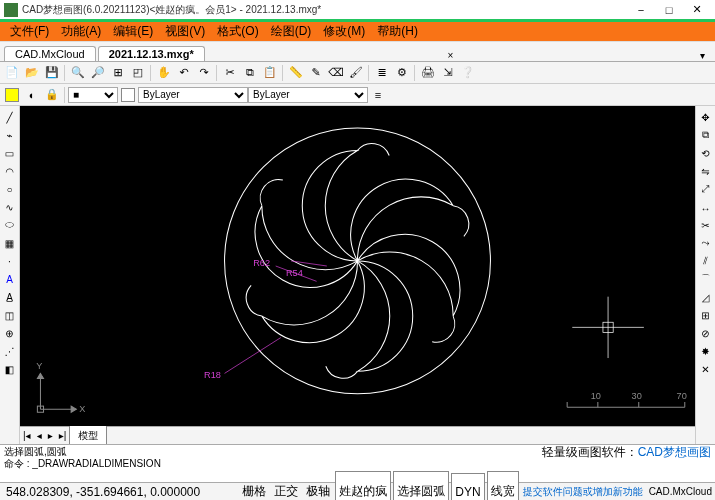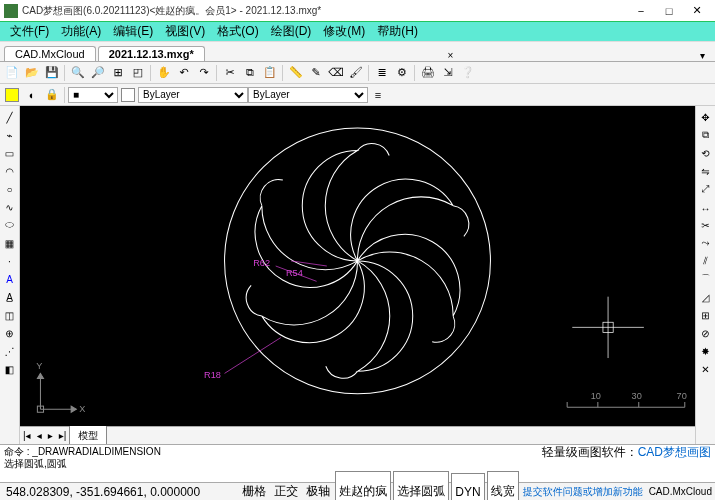--- a/index.html
+++ b/index.html
@@ -1,22 +1,22 @@
 <!DOCTYPE html>
 <html><head>
 <meta charset="utf-8">
 <style>
   * { box-sizing: border-box; margin: 0; padding: 0; font-family: "Microsoft YaHei", "SimSun", sans-serif; }
   body { width: 715px; height: 500px; background: #f0f0f0; font-size: 11px; overflow: hidden; display: flex; flex-direction: column; }
-  .titlebar { height: 22px; background: #fff; display: flex; align-items: center; padding: 6px 4px; border-bottom: 1px solid #22c55e; }
+  .titlebar { height: 22px; background: #fff; display: flex; align-items: center; padding: 6px 4px; border-bottom: 3px solid #22c55e; }
   .titlebar .logo { width: 14px; height: 14px; background: #3a7a3a; margin-right: 4px; }
   .titlebar .title { flex: 1; font-size: 10px; color: #333; }
   .winbtns { display: flex; }
   .winbtn { width: 28px; height: 20px; display: flex; align-items: center; justify-content: center; font-size: 11px; }
-  .menubar { height: 20px; background: #5eead4; display: flex; align-items: center; padding: 0 4px; font-size: 12px; border-bottom: 1px solid #ddd; }
+  .menubar { height: 20px; background: #f97316; display: flex; align-items: center; padding: 0 4px; font-size: 12px; border-bottom: 1px solid #ddd; }
   .menuitem { padding: 0 6px; cursor: default; }
   .tabrow { height: 20px; background: #f4f4f4; display: flex; align-items: flex-end; padding: 0 4px; border-bottom: 1px solid #aaa; }
   .doctab { padding: 1px 10px; background: #fff; border: 1px solid #aaa; border-bottom: none; margin-right: 2px; font-size: 11px; border-radius: 3px 3px 0 0; }
   .doctab.active { font-weight: bold; margin-top: 20px; }
   .tabrow .x { margin-left: auto; padding: 0 6px; font-size: 10px; }
   .toolbar { height: 22px; background: #f4f4f4; display: flex; align-items: center; padding: 0 2px; border-bottom: 1px solid #ccc; }
   .tbtn { width: 18px; height: 18px; margin: 0 1px; display: flex; align-items: center; justify-content: center; font-size: 11px; }
   .tsep { width: 2px; height: 16px; border-left: 1px solid #ccc; margin: 0 2px; }
   .tb-color { width: 14px; height: 14px; border: 1px solid #888; }
   .tb-sel { height: 16px; font-size: 10px; background: #fff; border: 1px solid #aaa; }
@@ -229,22 +229,22 @@
     <div class="vbtn">◿</div>
     <div class="vbtn">⊞</div>
     <div class="vbtn">⊘</div>
     <div class="vbtn">✸</div>
     <div class="vbtn">✕</div>
   </div>
 </div>
 
 <div class="cmdarea">
   <div class="cmdtext">
+    <div>选择圆弧,圆弧</div>
     <div>命令 : _DRAWRADIALDIMENSION</div>
-    <div>选择圆弧,圆弧</div>
   </div>
   <div class="sidelinks">
     <div><span>轻量级画图软件：</span><a href="#">CAD梦想画图</a></div>
   </div>
 </div>
 
 <div class="statusbar">
   <div class="coords">548.028309, -351.694661, 0.000000</div>
   <div class="stfill"></div>
   <div class="stbtn plain">栅格</div>

